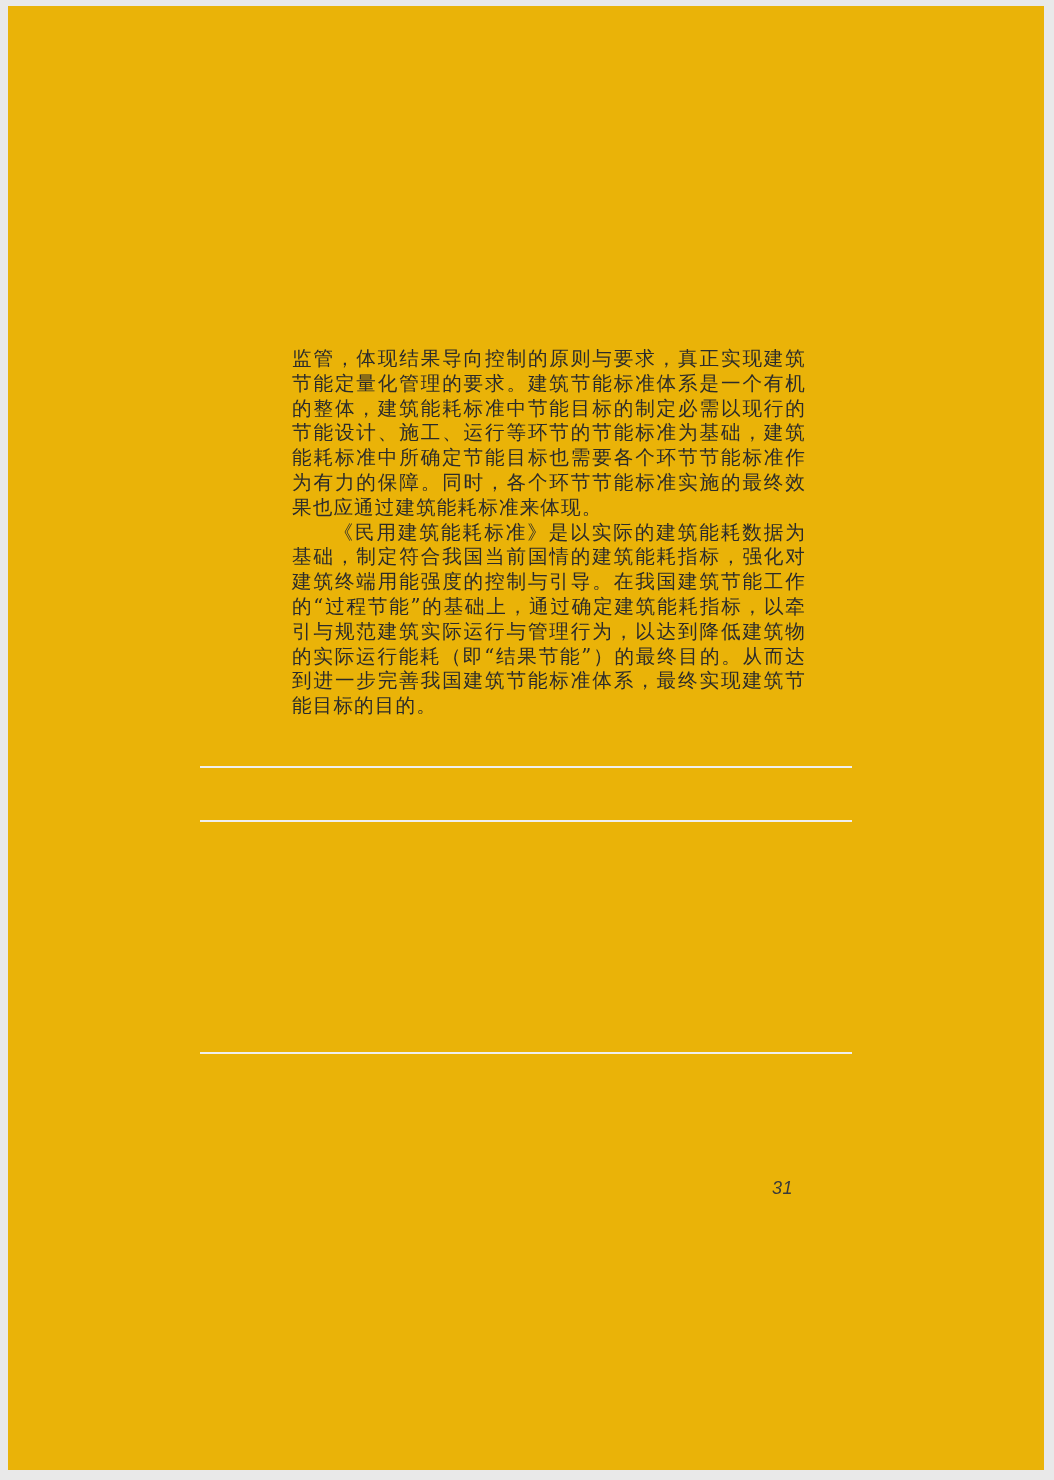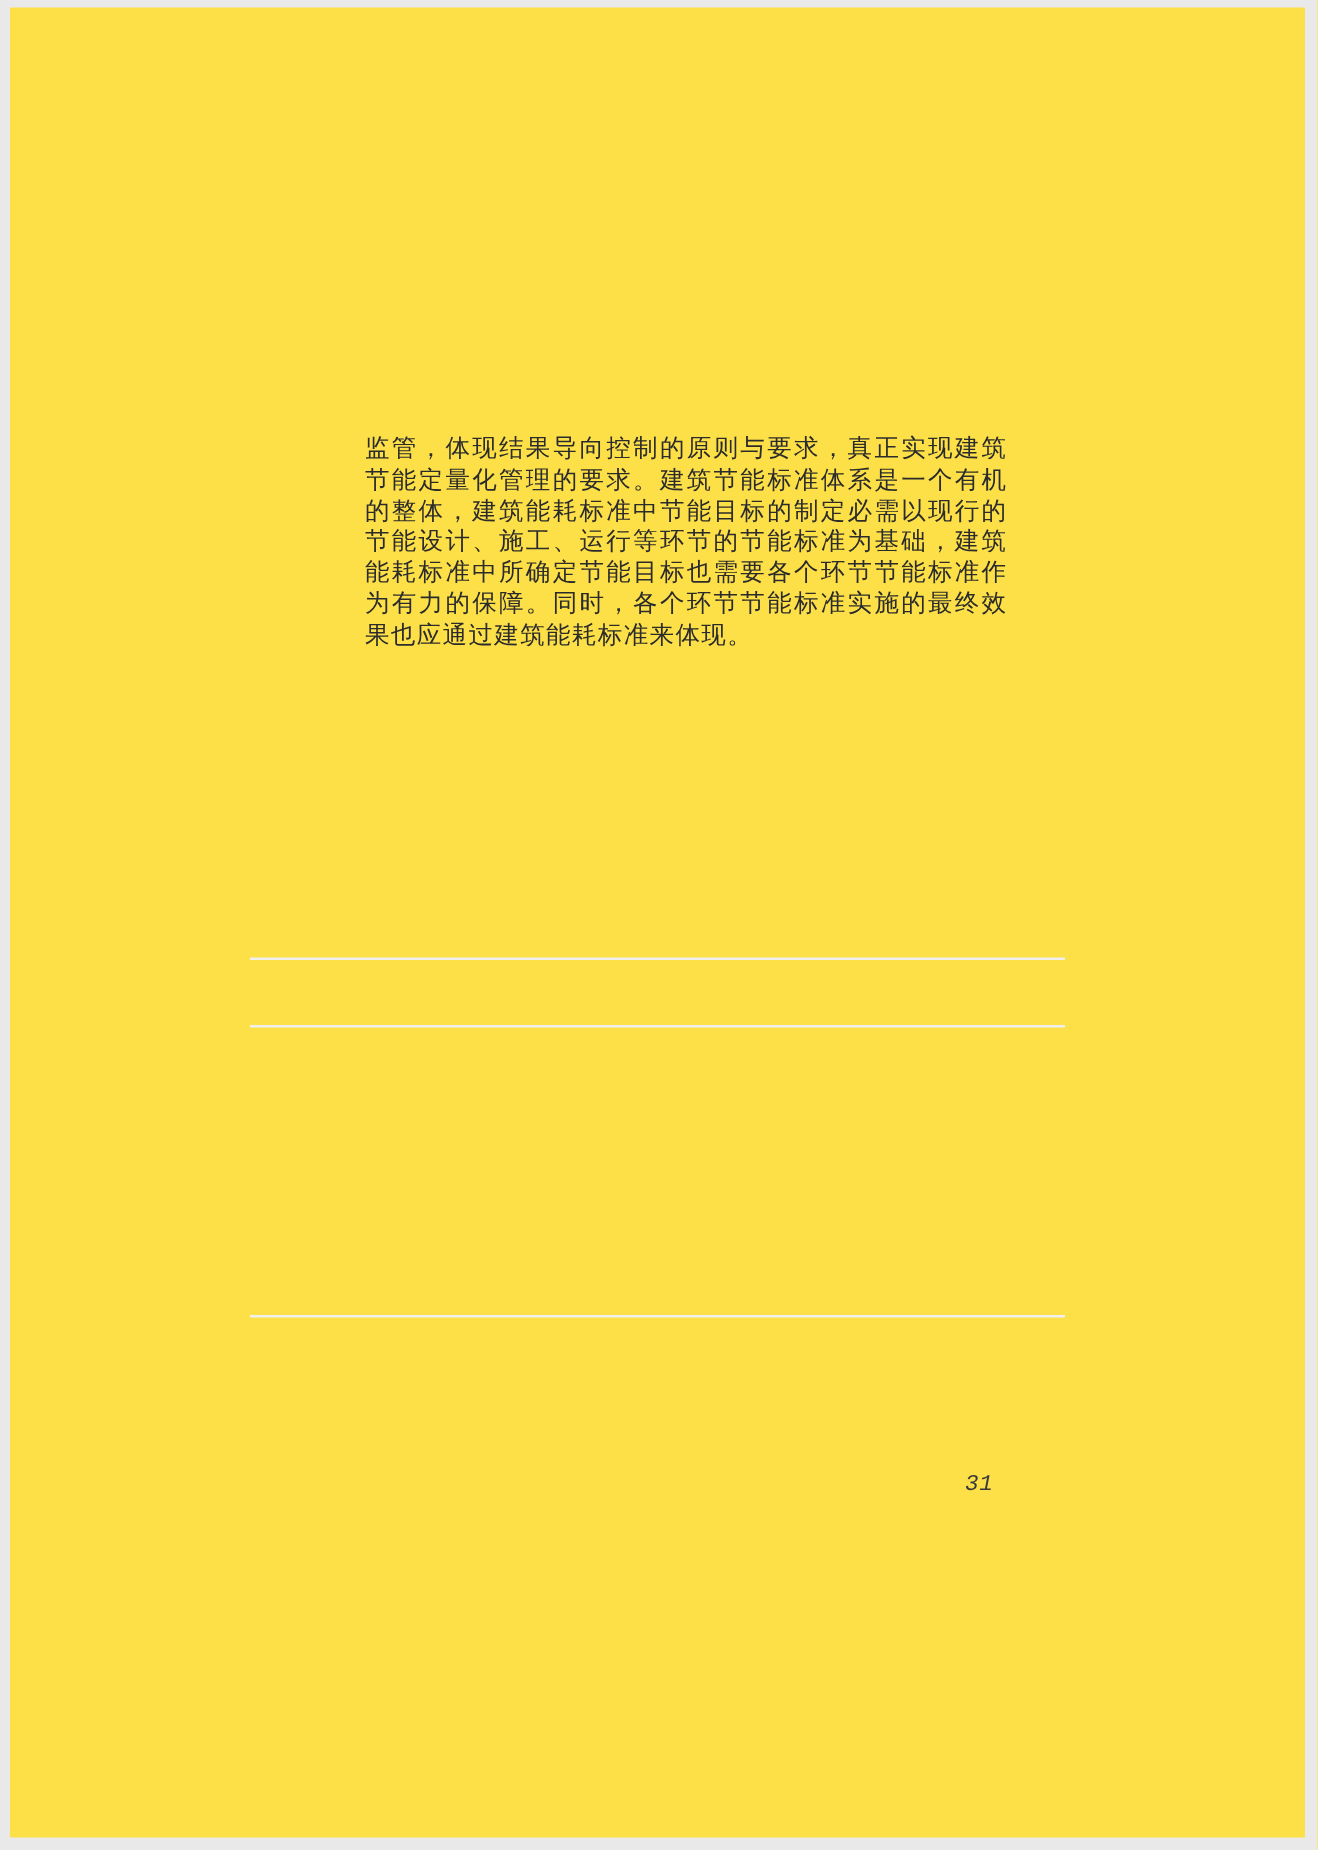--- a/index.html
+++ b/index.html
@@ -12,21 +12,21 @@
     background: #e9e9e9;
     position: relative;
     overflow: hidden;
   }
   .page {
     position: absolute;
     left: 8px;
     top: 6px;
     width: 1036px;
     height: 1464px;
-    background: #fde047;
+    background: #eab308;
   }
   .scanline {
     position: absolute;
     height: 2px;
     background: #efefef;
   }
   .text-block {
     position: absolute;
     left: 284px;   
     top: 341px;    
@@ -43,35 +43,36 @@
     margin: 0;
     text-align: justify;
   }
   .para.indent {
     text-indent: 2.12em;
   }
   .page-number {
     position: absolute;
     left: 764px;
     top: 1172px;
-    font-family: Liberation Mono, monospace;
+    font-family: Liberation Sans, sans-serif;
     font-style: italic;
     font-size: 18px;
     color: #3a3a3a;
     letter-spacing: 0.5px;
   }
 </style>
 </head>
 <body>
 
 <div class="page">
 
   <div class="scanline" style="left:192px; top:760px; width:652px;"></div>
   <div class="scanline" style="left:192px; top:814px; width:652px;"></div>
   <div class="scanline" style="left:192px; top:1046px; width:652px;"></div>
 
   <div class="text-block">
     <p class="para">监管，体现结果导向控制的原则与要求，真正实现建筑节能定量化管理的要求。建筑节能标准体系是一个有机的整体，建筑能耗标准中节能目标的制定必需以现行的节能设计、施工、运行等环节的节能标准为基础，建筑能耗标准中所确定节能目标也需要各个环节节能标准作为有力的保障。同时，各个环节节能标准实施的最终效果也应通过建筑能耗标准来体现。</p>
+    <p class="para indent">《民用建筑能耗标准》是以实际的建筑能耗数据为基础，制定符合我国当前国情的建筑能耗指标，强化对建筑终端用能强度的控制与引导。在我国建筑节能工作的“过程节能”的基础上，通过确定建筑能耗指标，以牵引与规范建筑实际运行与管理行为，以达到降低建筑物的实际运行能耗（即“结果节能”）的最终目的。从而达到进一步完善我国建筑节能标准体系，最终实现建筑节能目标的目的。</p>
   </div>
 
   <div class="page-number">31</div>
 
 </div>
 
 </body></html>

